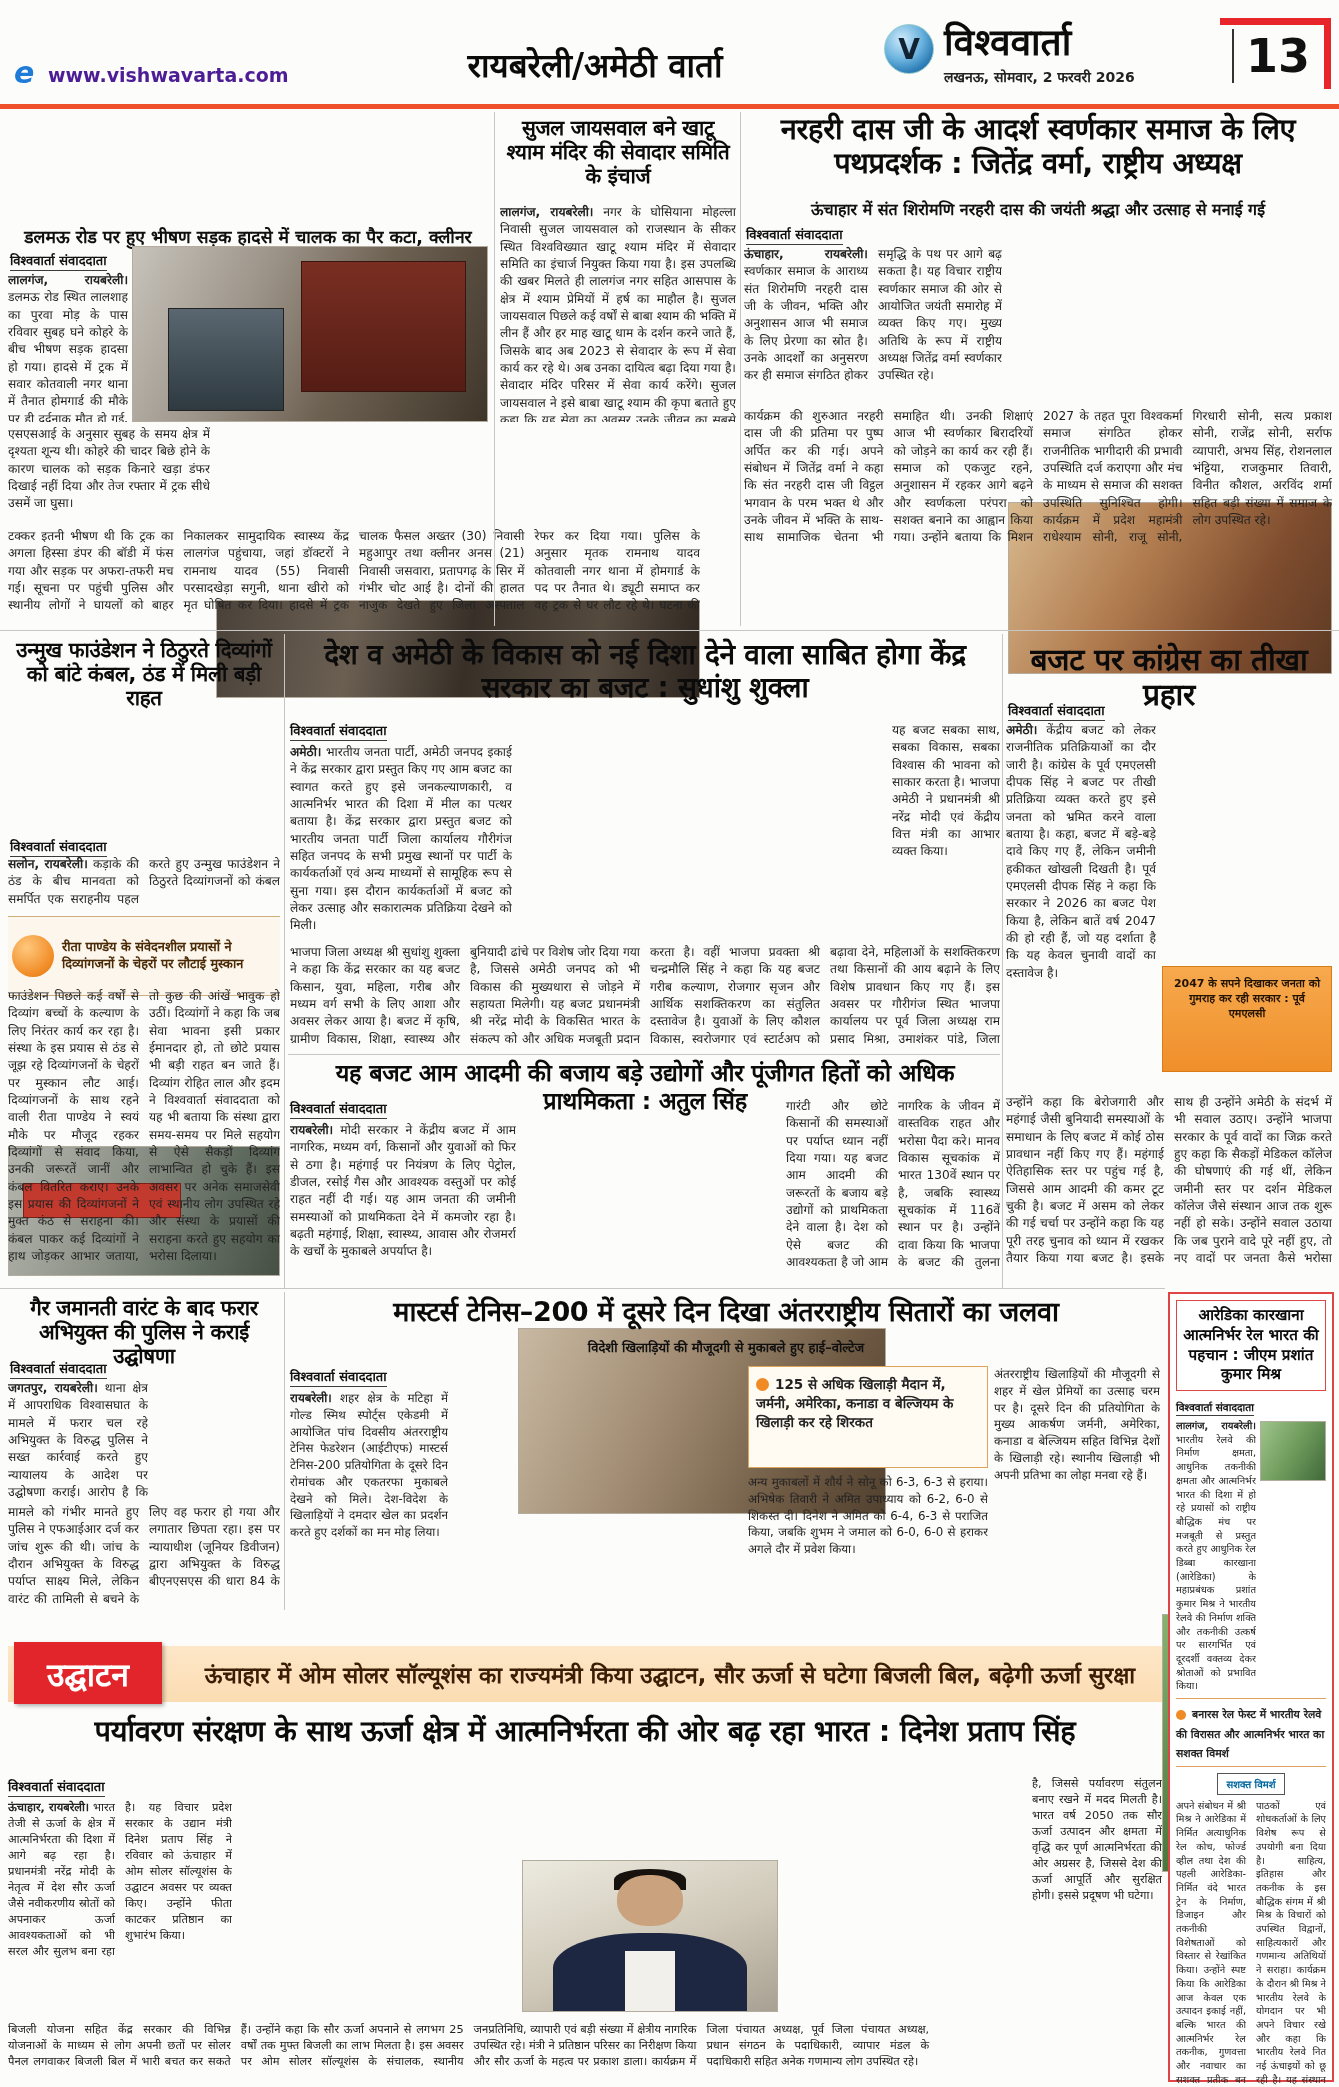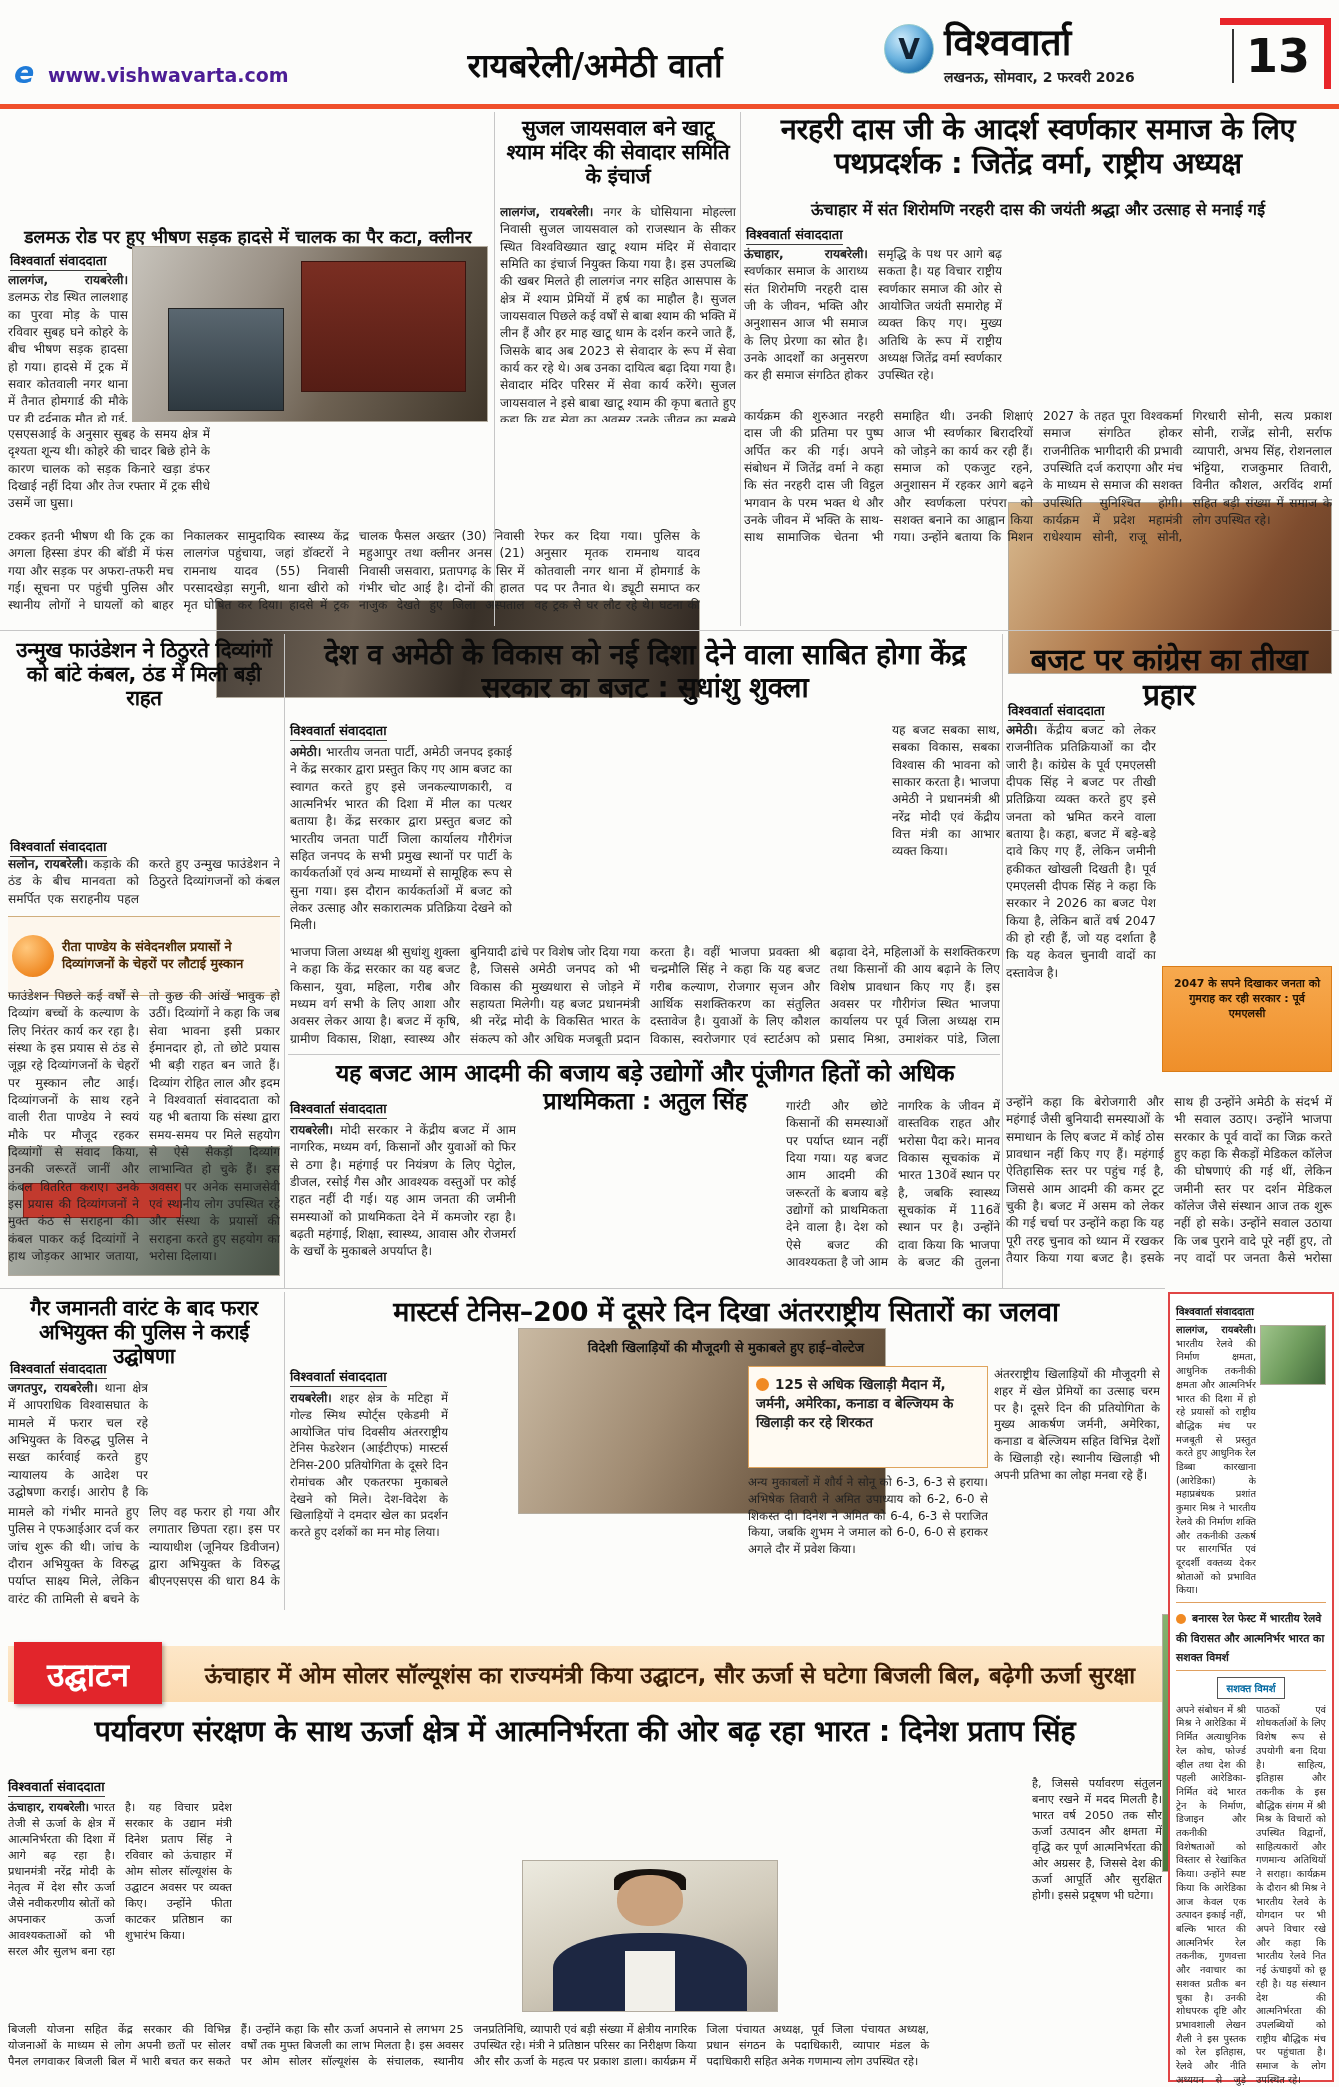--- a/index.html
+++ b/index.html
@@ -202,20 +202,21 @@
     </div>
   </div>
 
   <div class="abs bulletbox" style="left:748px;top:1366px;width:240px;height:102px">
     <span class="bullet"></span><span class="btext">125 से अधिक खिलाड़ी मैदान में, जर्मनी, अमेरिका, कनाडा व बेल्जियम के खिलाड़ी कर रहे शिरकत</span>
   </div>
   <div class="abs body" style="left:748px;top:1474px;width:240px;height:134px;font-size:11.8px">अन्य मुकाबलों में शौर्य ने सोनू को 6-3, 6-3 से हराया। अभिषेक तिवारी ने अमित उपाध्याय को 6-2, 6-0 से शिकस्त दी। दिनेश ने अमित को 6-4, 6-3 से पराजित किया, जबकि शुभम ने जमाल को 6-0, 6-0 से हराकर अगले दौर में प्रवेश किया।</div>
   <div class="abs body" style="left:994px;top:1366px;width:166px;height:242px;font-size:11.8px">अंतरराष्ट्रीय खिलाड़ियों की मौजूदगी से शहर में खेल प्रेमियों का उत्साह चरम पर है। दूसरे दिन की प्रतियोगिता के मुख्य आकर्षण जर्मनी, अमेरिका, कनाडा व बेल्जियम सहित विभिन्न देशों के खिलाड़ी रहे। स्थानीय खिलाड़ी भी अपनी प्रतिभा का लोहा मनवा रहे हैं।</div>
 
   <div class="abs redbox" style="left:1168px;top:1292px;width:166px;height:790px">
+    <div class="inhead">आरेडिका कारखाना आत्मनिर्भर रेल भारत की पहचान : जीएम प्रशांत कुमार मिश्र</div>
     <span class="byline" style="font-size:10.5px">विश्ववार्ता संवाददाता</span>
     <div style="overflow:hidden">
       <div class="photo ph-award" style="float:right;width:66px;height:60px;margin:2px 0 3px 4px"></div>
       <div class="smallbody">
         <b class="dl">लालगंज, रायबरेली।</b> <span>भारतीय रेलवे की निर्माण क्षमता, आधुनिक तकनीकी क्षमता और आत्मनिर्भर भारत की दिशा में हो रहे प्रयासों को राष्ट्रीय बौद्धिक मंच पर मजबूती से प्रस्तुत करते हुए आधुनिक रेल डिब्बा कारखाना (आरेडिका) के महाप्रबंधक प्रशांत कुमार मिश्र ने भारतीय रेलवे की निर्माण शक्ति और तकनीकी उत्कर्ष पर सारगर्भित एवं दूरदर्शी वक्तव्य देकर श्रोताओं को प्रभावित किया।</span>
       </div>
     </div>
     <div style="margin:5px 0;border-top:1px solid #e0a060;border-bottom:1px solid #e0a060;padding:4px 0">
       <span class="bullet" style="width:10px;height:10px"></span><span class="btext" style="font-size:10.8px">बनारस रेल फेस्ट में भारतीय रेलवे की विरासत और आत्मनिर्भर भारत का सशक्त विमर्श</span>
     </div>

